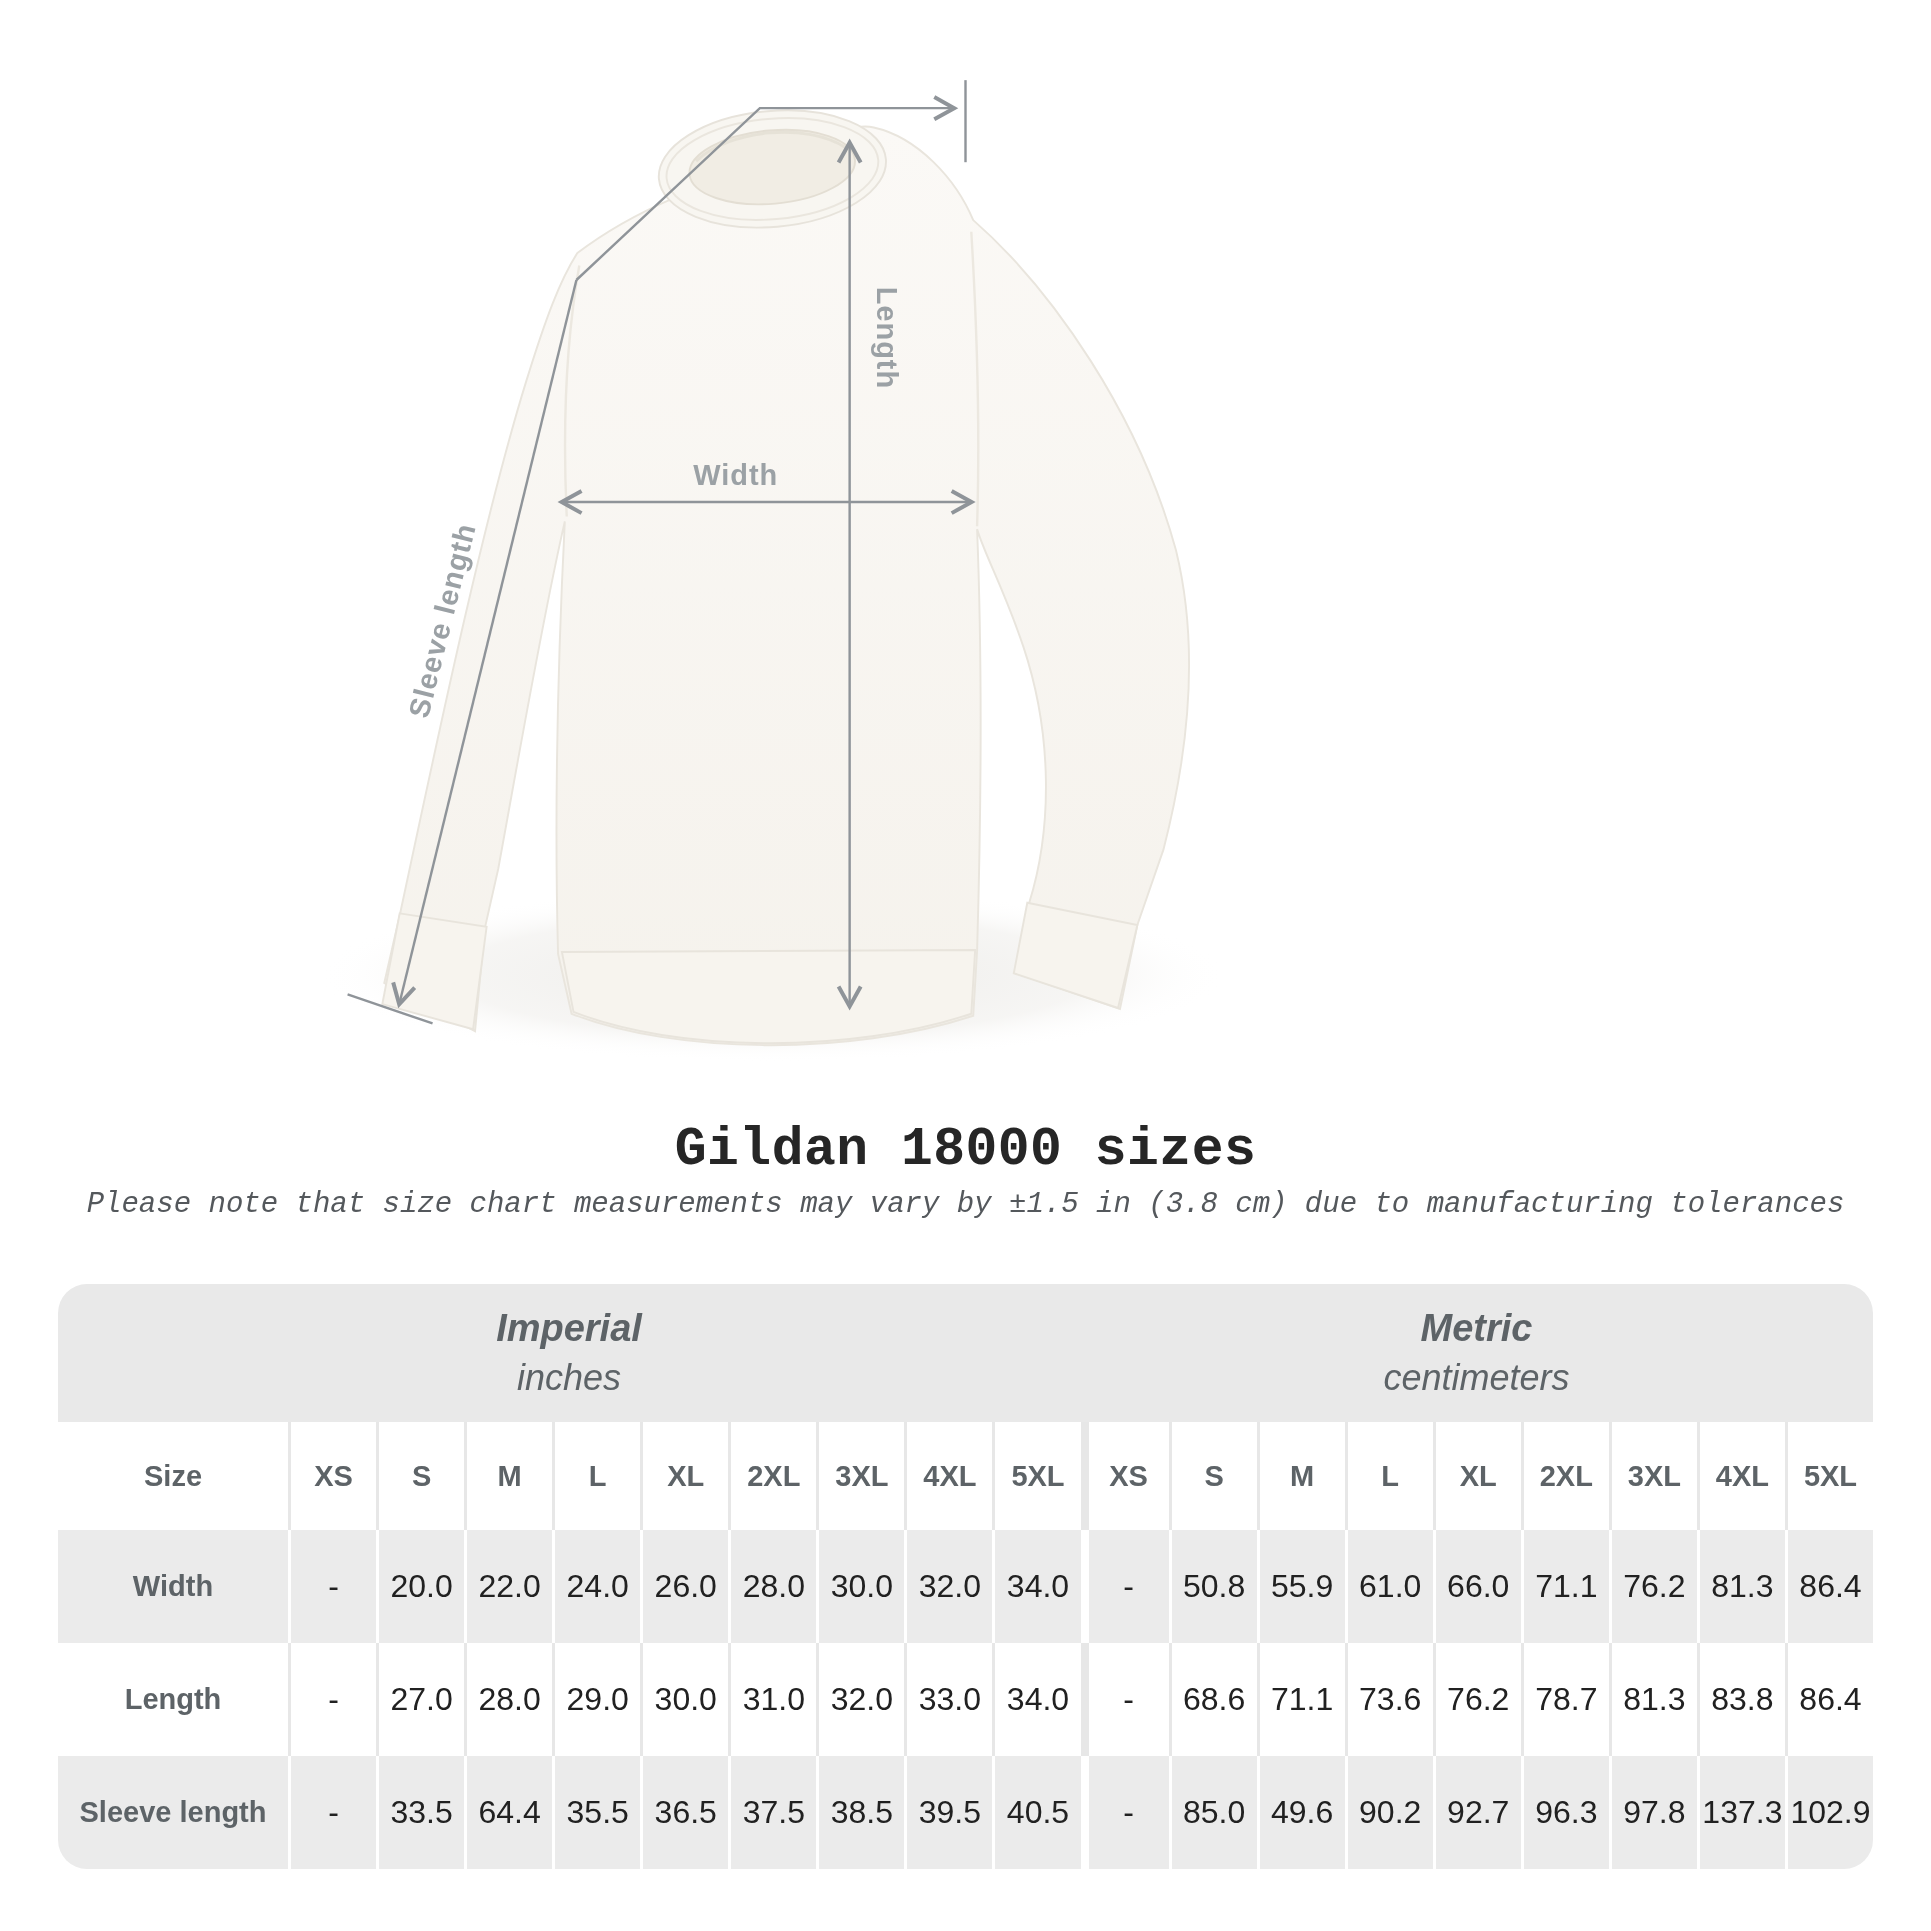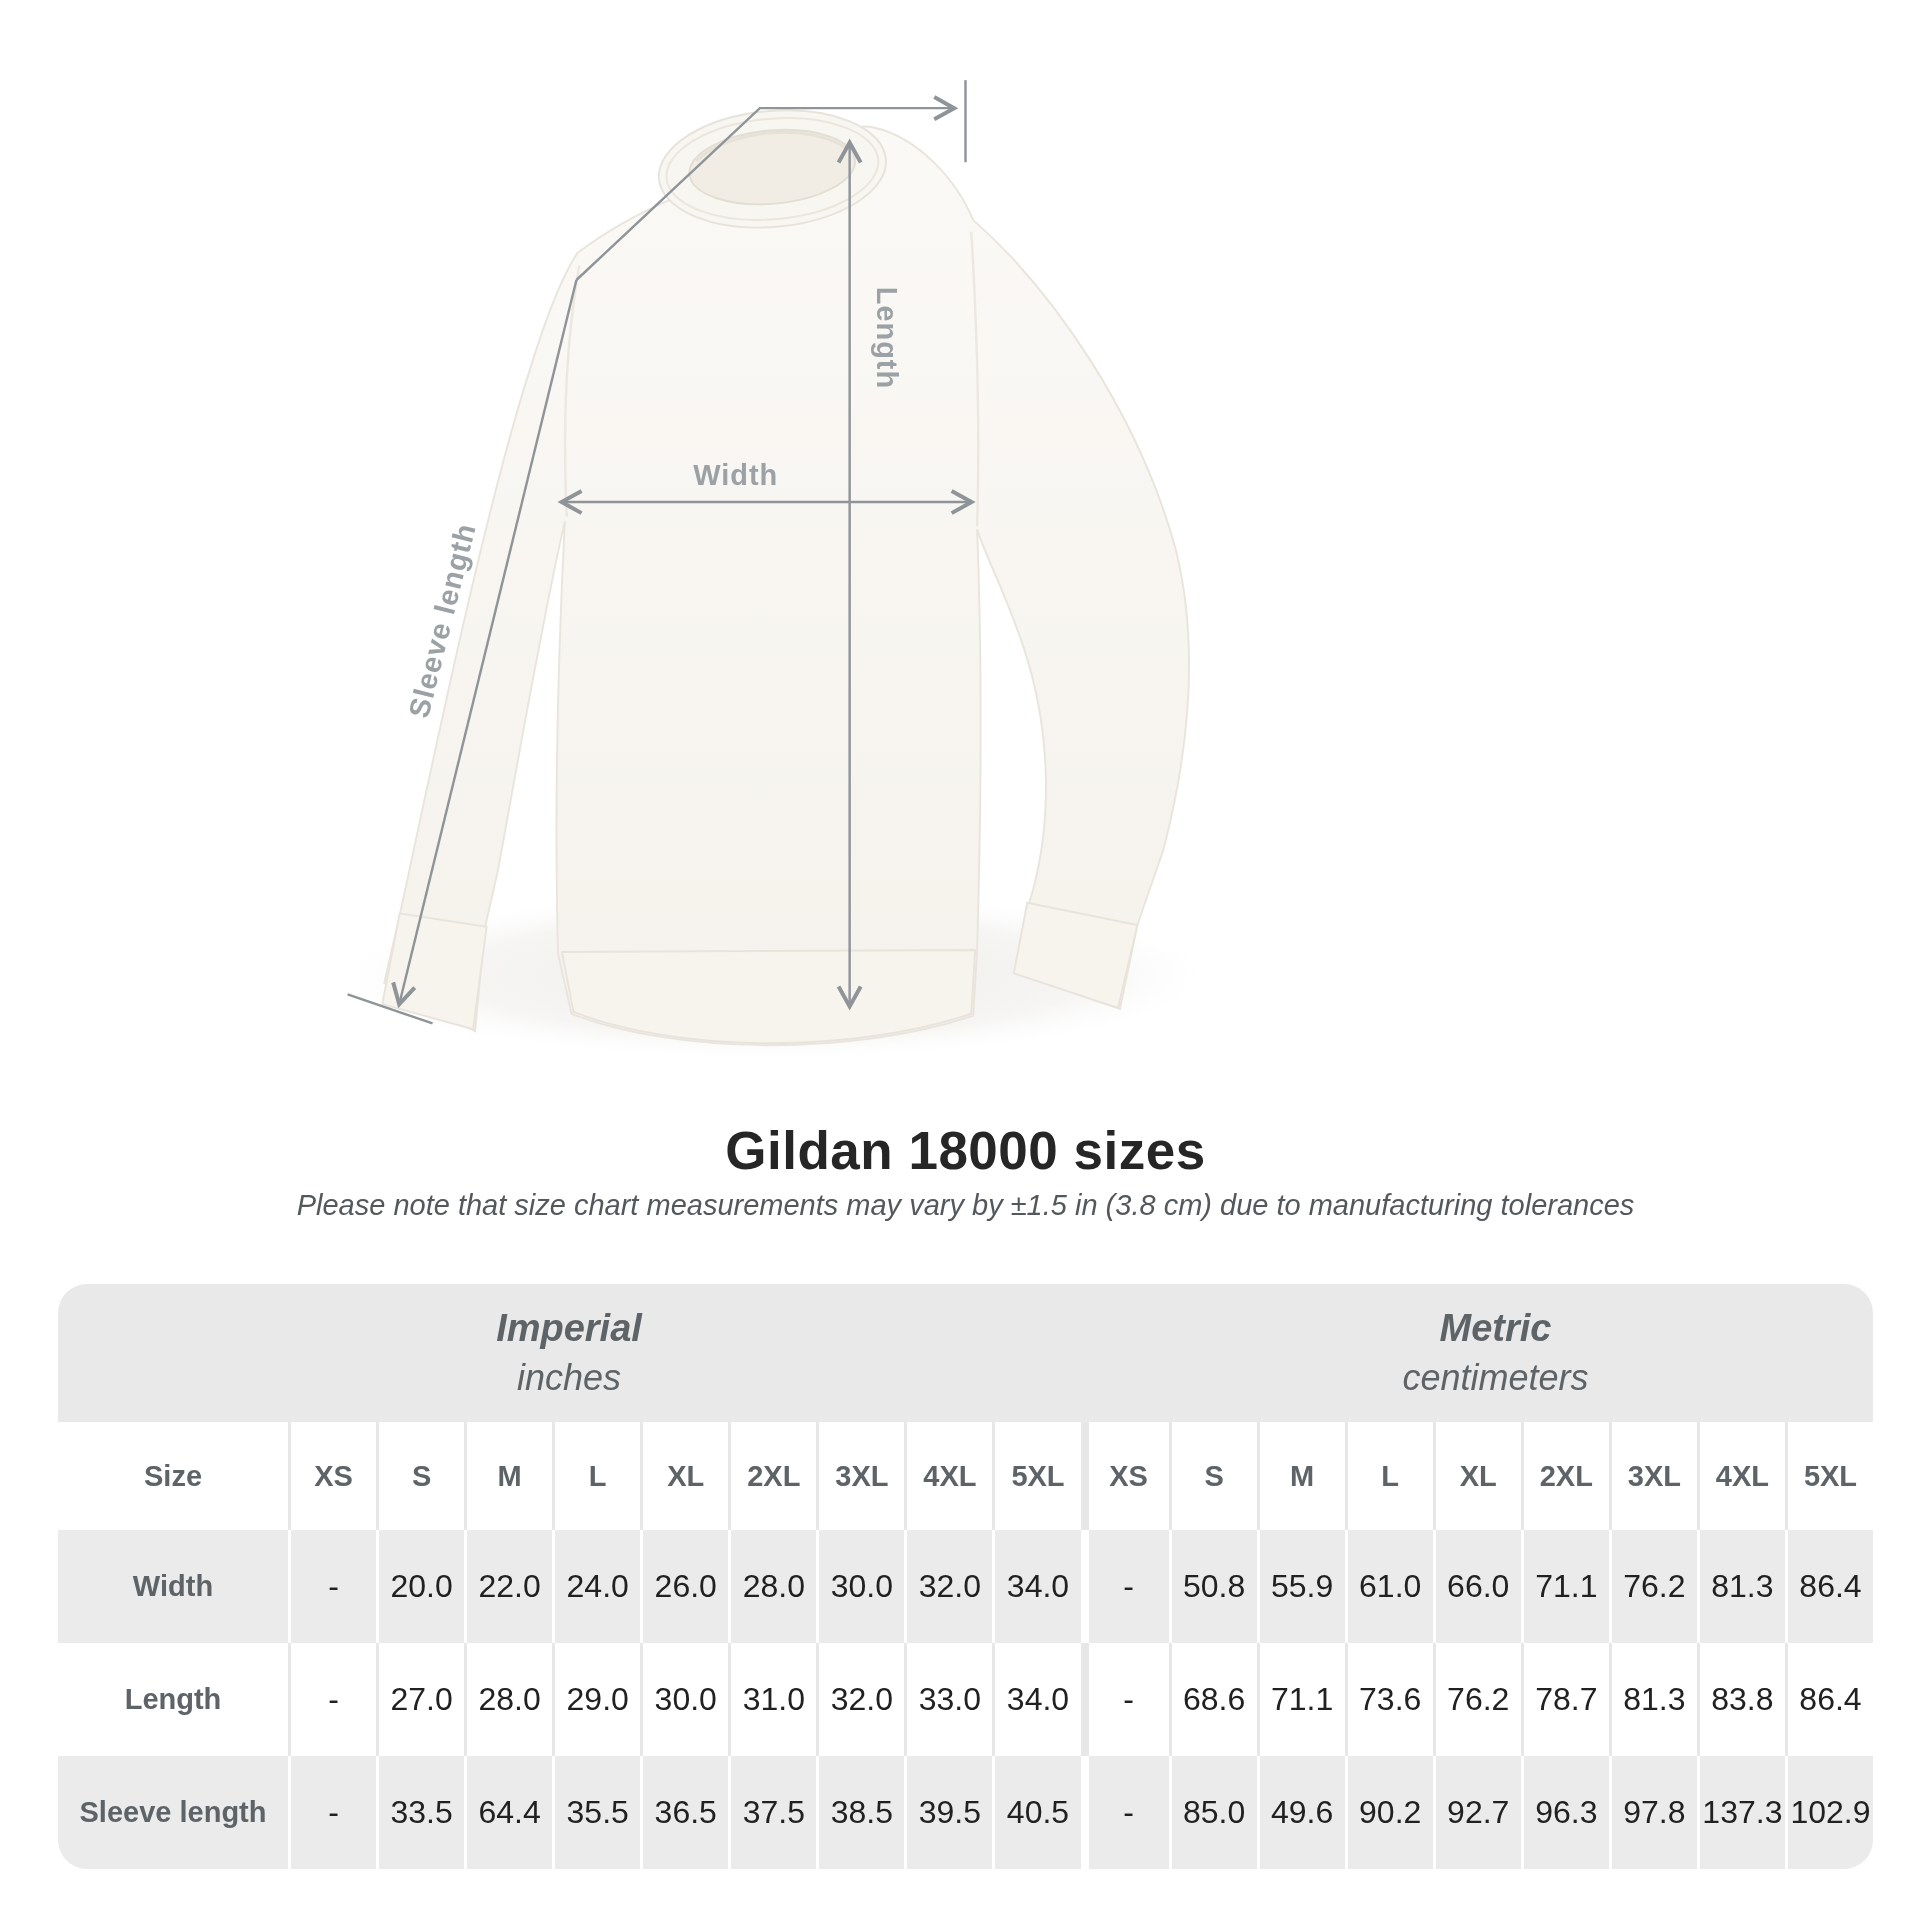--- a/index.html
+++ b/index.html
@@ -1,28 +1,28 @@
 <!DOCTYPE html>
 <html><head>
 <meta charset="utf-8">
 <style>
   html,body{margin:0;padding:0;background:#ffffff;}
   .page{position:relative;width:1931px;height:1931px;background:#ffffff;overflow:hidden;
         font-family:"Liberation Sans", sans-serif;}
   svg text{font-family:"Liberation Sans", sans-serif;}
 
   
-  .heading{position:absolute;left:0;top:1120px;width:1931px;text-align:center;}
+  .heading{position:absolute;left:0;top:1120px;width:1931px;text-align:center;font-family:Liberation Mono, monospace;}
   .title{font-size:53px;font-weight:bold;color:#262626;letter-spacing:0.5px;}
   .note{margin-top:8px;font-size:29px;font-style:italic;color:#54585c;}
 
   
   .tbl{position:absolute;left:58px;top:1284px;width:1815px;border-radius:29px;overflow:hidden;
        background:#ffffff;}
-  .band{display:grid;grid-template-columns:1022px 793px;height:138px;background:#e9e9e9;gap:19px;}
+  .band{display:grid;grid-template-columns:1022px 793px;height:138px;background:#e9e9e9;}
   .band-sec{display:flex;flex-direction:column;align-items:center;justify-content:center;}
   .band-title{font-size:38px;font-weight:bold;font-style:italic;color:#5d6367;}
   .band-sub{margin-top:7.7px;font-size:36px;font-style:italic;color:#5d6367;}
 
   .grid{display:grid;grid-template-columns:230px repeat(18,1fr);}
   .c{display:flex;align-items:center;justify-content:center;height:113px;
      border-left:3.9px solid #ffffff;box-sizing:border-box;}
   .szrow{height:108px;text-align:right;}
   .first{border-left:none !important;}
   .white{background:#ffffff;border-left-color:#e7e7e7;}

